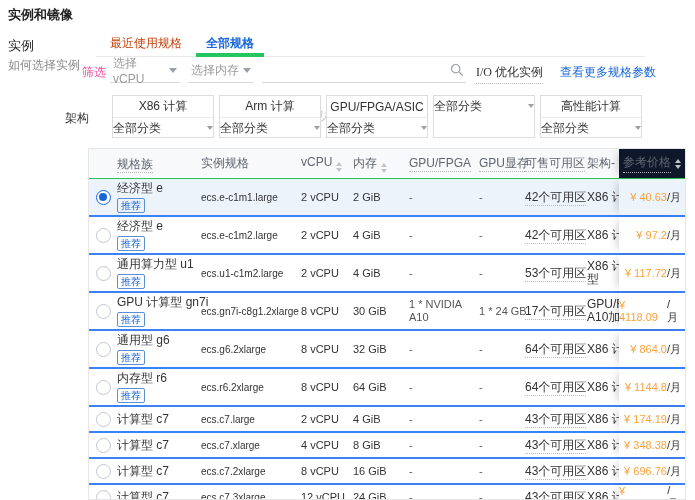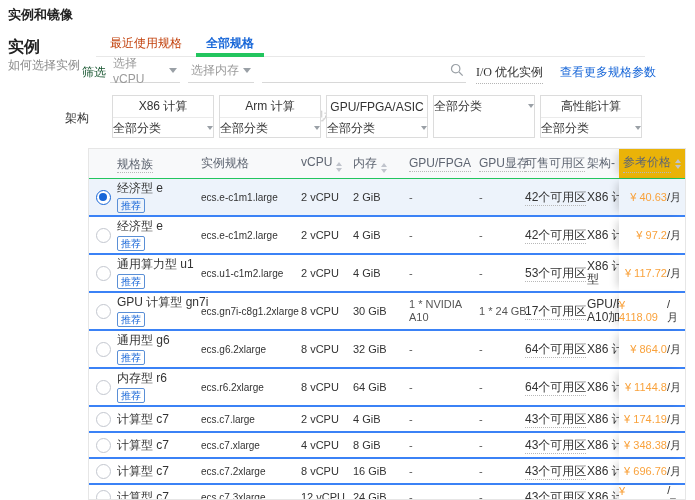--- a/index.html
+++ b/index.html
@@ -1,30 +1,30 @@
 <!DOCTYPE html>
 <html><head>
 <meta charset="utf-8">
 <style>
   html,body{margin:0;padding:0;}
   body{font-family:"Liberation Sans","DejaVu Sans",sans-serif;background:#fff;}
   #root{position:relative;width:695px;height:500px;background:#fff;overflow:hidden;color:#333;font-size:12px;}
 
   .page-title{position:absolute;left:8px;top:6px;font-size:13px;font-weight:bold;color:#222;}
-  .side-title{position:absolute;left:8px;top:37px;font-size:16px;font-weight:bold;color:#222;}
+  .side-title{position:absolute;left:8px;top:37px;font-size:13px;font-weight:normal;color:#222;}
   .side-sub{position:absolute;left:8px;top:57px;font-size:12px;color:#8a8a8a;}
 
   
   .tabs{position:absolute;left:96px;top:33px;width:549px;height:23px;border-bottom:1px solid #e8e8e8;display:flex;}
   .tab{font-size:12px;line-height:21px;padding:0 14px;cursor:default;}
   .tab.inactive{color:#c2410c;}
   .tab.active{color:#1766d8;font-weight:bold;border-bottom:4px solid #22c55e;margin-bottom:-1px;padding:0 10px;}
 
   
-  .flt-label{position:absolute;left:82px;top:64px;color:#14532d;}
+  .flt-label{position:absolute;left:82px;top:64px;color:#ec4899;}
   .dd{position:absolute;top:59px;height:24px;border-bottom:1px solid #d8d8d8;display:flex;align-items:center;justify-content:space-between;padding:0 3px;box-sizing:border-box;}
   .dd .ph{color:#9b9b9b;}
   .caret{width:0;height:0;border-left:4px solid transparent;border-right:4px solid transparent;border-top:5px solid #9aa0a6;}
   .dd1{left:110px;width:70px;}
   .dd2{left:188px;width:66px;}
   .searchbox{position:absolute;left:262px;top:59px;width:204px;height:24px;border-bottom:1px solid #d8d8d8;box-sizing:border-box;}
   .searchbox input{border:none;outline:none;background:transparent;width:180px;height:22px;font-size:12px;font-family:inherit;color:#ef4444;padding:0 2px;margin-top:46px;}
   .searchbox input::placeholder{color:#c2c2c2;}
   .search-icon{position:absolute;right:2px;top:4px;}
   .io-label{position:absolute;left:476px;top:64px;color:#333;border-bottom:1px dotted #b5b5b5;padding-bottom:2px;font-family:Liberation Serif, serif;}
@@ -50,21 +50,21 @@
   .c-spec{width:100px;flex:none;font-size:10px;white-space:nowrap;}
   .c-vcpu{width:52px;flex:none;font-size:11px;}
   .c-mem{width:56px;flex:none;font-size:11px;}
   .c-gpu{width:70px;flex:none;font-size:11px;line-height:13px;white-space:nowrap;}
   .c-gpumem{width:46px;flex:none;font-size:11px;white-space:nowrap;}
   .c-zones{width:62px;flex:none;white-space:nowrap;}
   .c-arch{width:36px;flex:none;overflow:hidden;line-height:13px;}
   .c-arch div{white-space:nowrap;overflow:hidden;}
   .thead .c-family,.thead .c-spec,.thead .c-vcpu,.thead .c-mem,.thead .c-gpu,.thead .c-gpumem,.thead .c-zones,.thead .c-arch{font-size:12px;white-space:nowrap;}
   .c-price{position:absolute;right:0;top:0;bottom:0;width:66px;background:inherit;display:flex;align-items:center;justify-content:flex-end;padding-right:4px;box-sizing:border-box;box-shadow:-6px 0 8px -4px rgba(0,0,0,0.18);}
-  .thead .c-price{background:#eab308;}
+  .thead .c-price{background:#0f172a;}
   .price-val{color:#f9a23c;font-size:11px;}
   .price-unit{color:#333;font-size:11px;}
   .dotted{border-bottom:1px dotted #b8b8b8;padding-bottom:1px;}
   .sort{display:inline-flex;flex-direction:column;gap:2px;margin-left:4px;}
   .sort i{display:block;width:0;height:0;border-left:3.5px solid transparent;border-right:3.5px solid transparent;}
   .sort .up{border-bottom:4px solid #c0c4cc;}
   .sort .down{border-top:4px solid #c0c4cc;}
   .radio{position:relative;width:13px;height:13px;border:1px solid #c3c7cf;border-radius:50%;background:#fff;box-sizing:content-box;}
   .radio.checked{border-color:#1766d8;}
   .radio.checked::after{content:"";position:absolute;inset:2.5px;background:#1766d8;border-radius:50%;}

